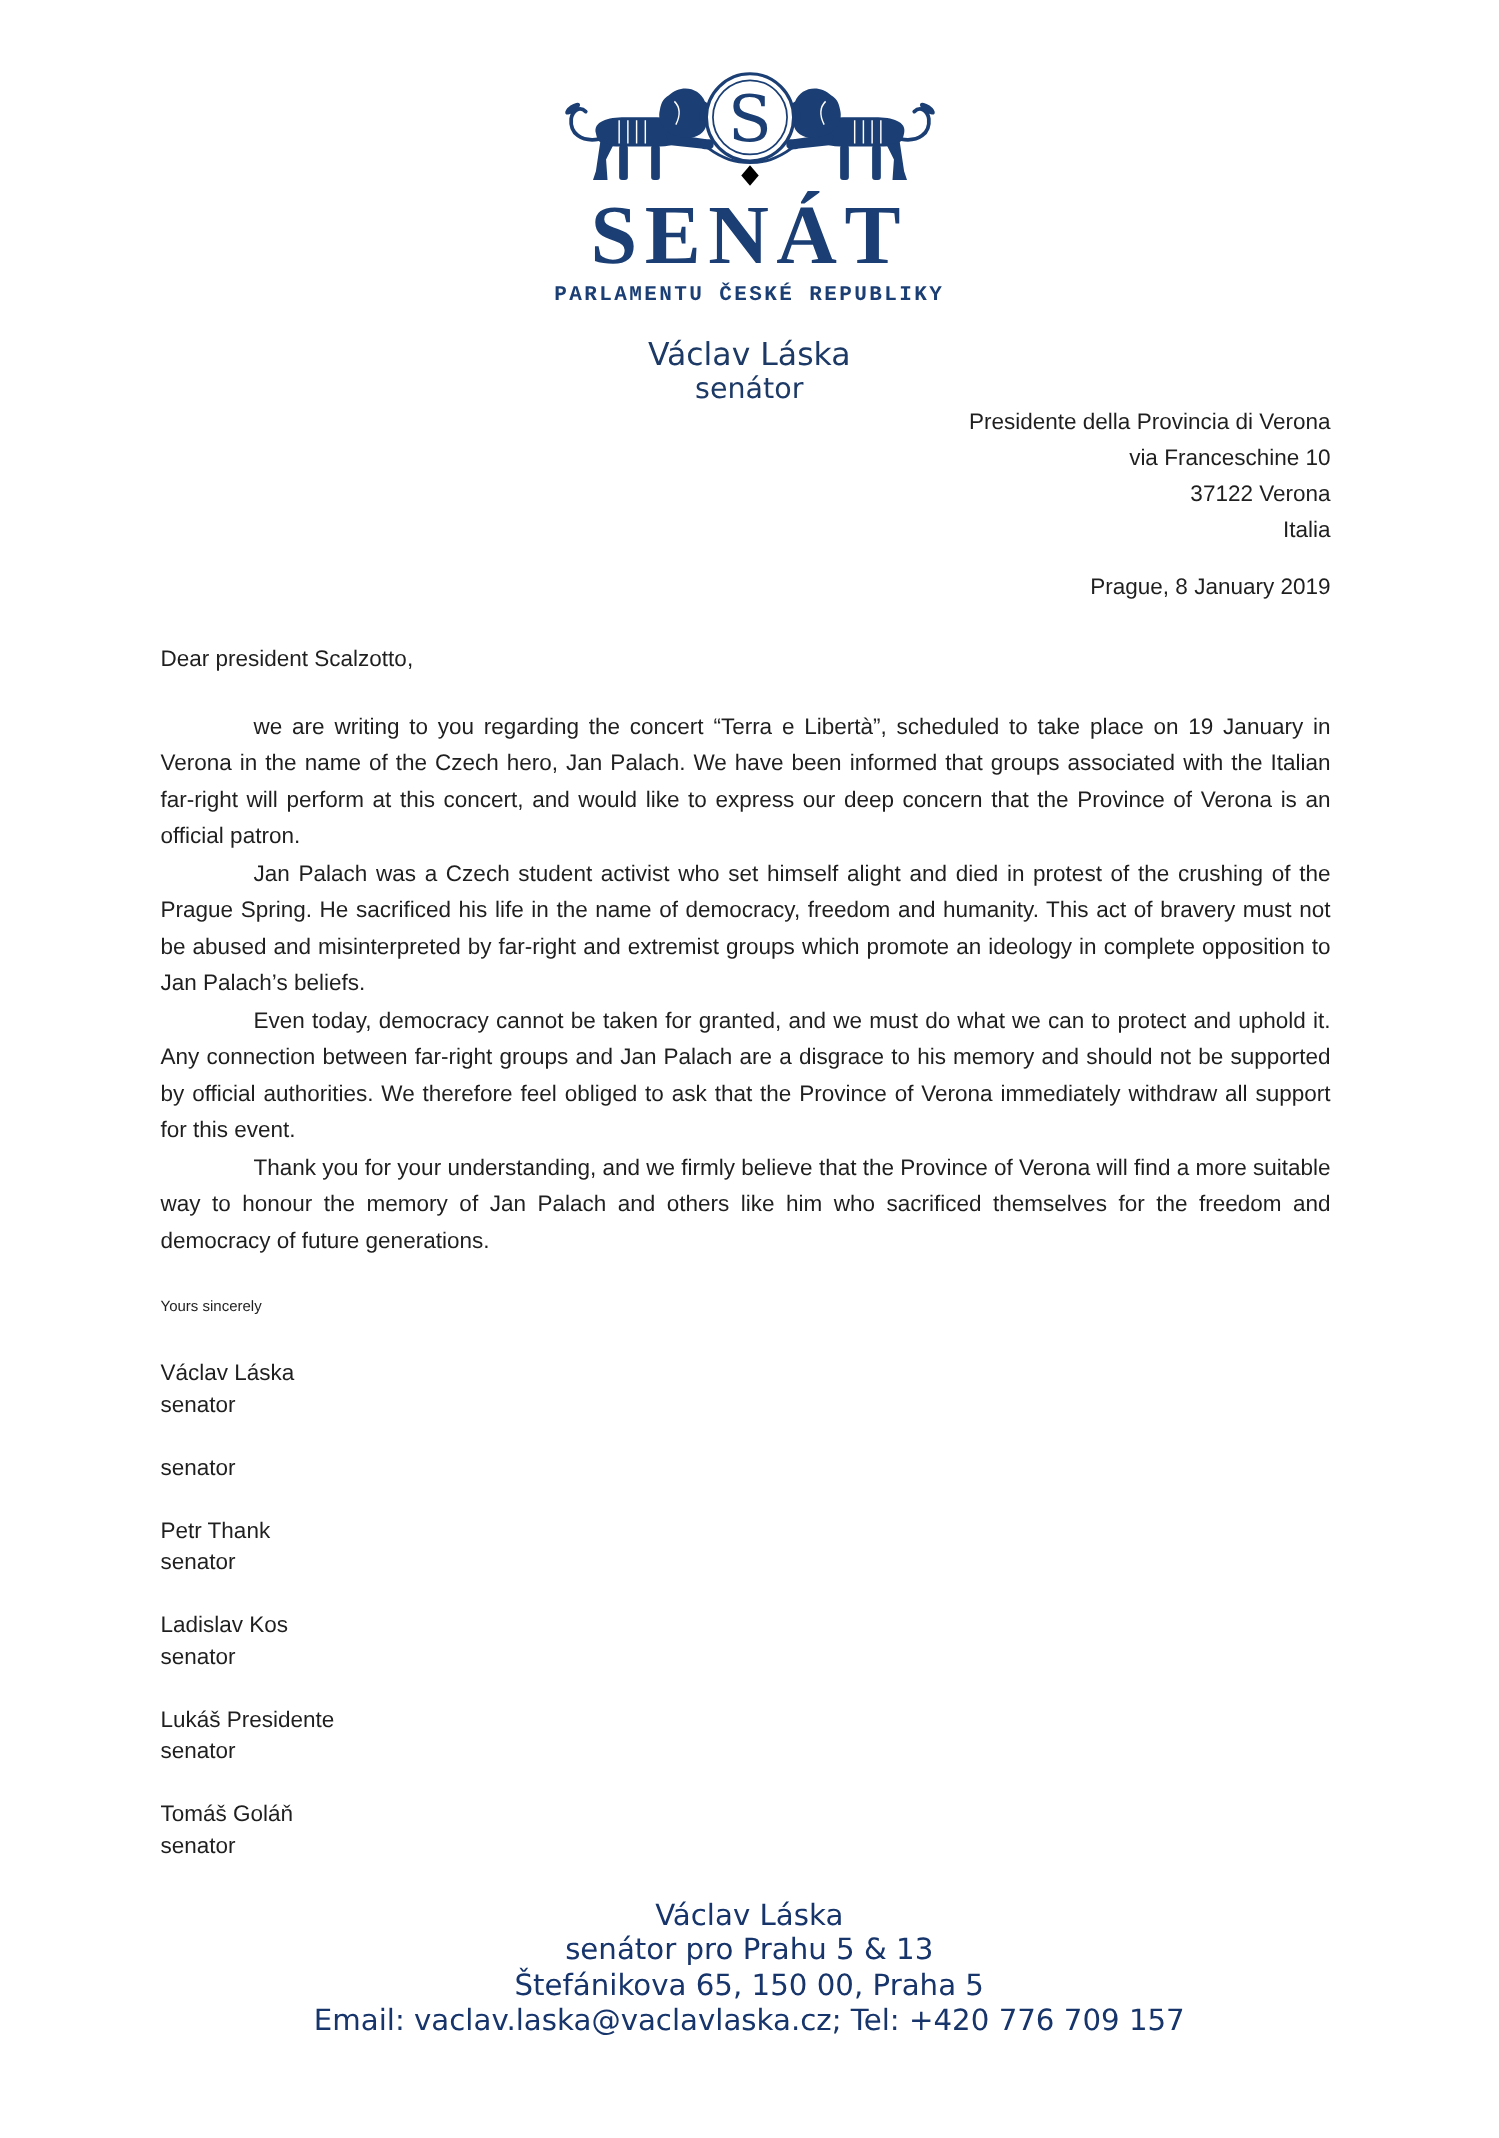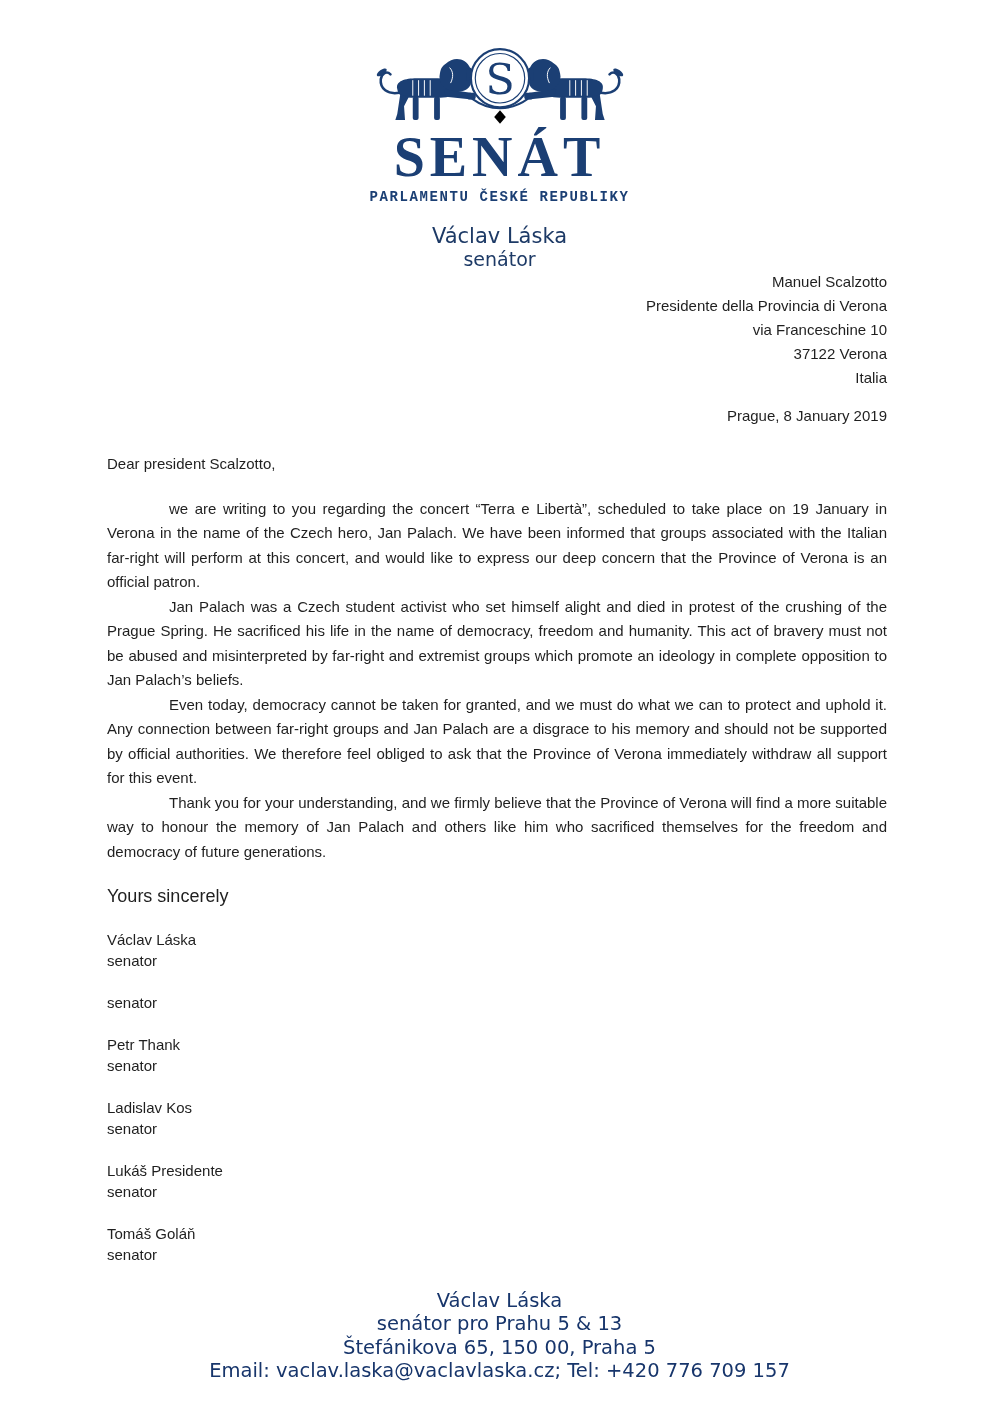--- a/index.html
+++ b/index.html
@@ -37,21 +37,21 @@
   .recipient {
     text-align: right; font-size: 15px; line-height: 24px; margin-top: 0;
   }
   .dateline { text-align: right; font-size: 15px; line-height: 24px; margin-top: 14px; }
   .salutation { font-size: 15px; line-height: 24.5px; margin-top: 24px; }
   .body-text { margin-top: 20px; }
   .body-text p {
     font-size: 15px; line-height: 24.5px; text-align: justify;
     text-indent: 62px; margin: 0;
   }
-  .closing { font-size: 18px; line-height: 24.5px; margin-top: 20px; }
+  .closing { font-size: 10px; line-height: 24.5px; margin-top: 20px; }
   .signature-list { margin-top: 20px; }
   .signature-block { margin-bottom: 21px; }
   .signature-block div { font-size: 15px; line-height: 21px; }
   
   .page-footer {
     text-align: center; margin-top: 24px;
     font-family: "DejaVu Sans", sans-serif; color: #17356b;
   }
   .page-footer div { font-size: 19.5px; line-height: 23.5px; }
 </style>
@@ -103,21 +103,20 @@
     </svg>
     <div class="wordmark">SENÁT</div>
     <div class="lh-subtitle">PARLAMENTU ČESKÉ REPUBLIKY</div>
     <div class="sender-name">Václav Láska</div>
     <div class="sender-title">senátor</div>
   </header>
 
   <main class="content">
 
     <div class="recipient">
-      <div>Manuel Scalzotto</div>
       <div>Presidente della Provincia di Verona</div>
       <div>via Franceschine 10</div>
       <div>37122 Verona</div>
       <div>Italia</div>
     </div>
 
     <div class="dateline">Prague, 8 January 2019</div>
 
     <div class="salutation">Dear president Scalzotto,</div>
 

